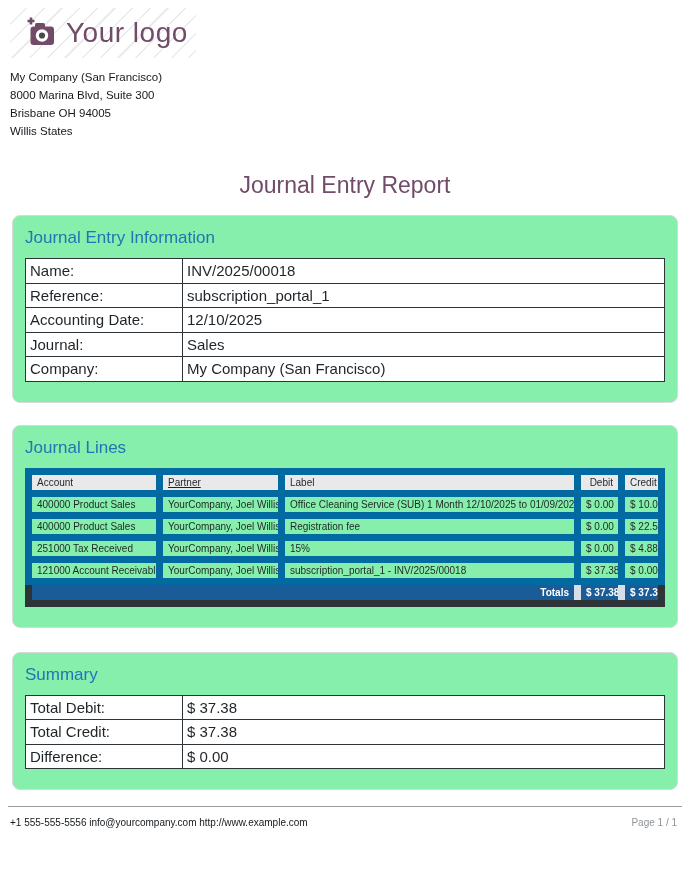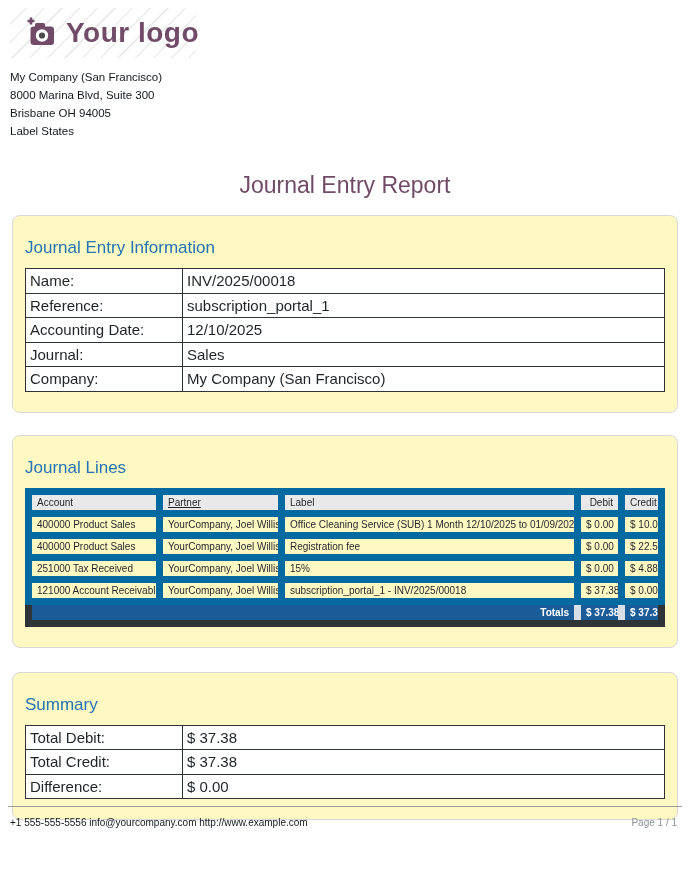--- a/index.html
+++ b/index.html
@@ -15,43 +15,43 @@
 
   
   .logo-box {
     width: 186px; height: 50px;
     display: flex; align-items: center; gap: 8px;
     padding-left: 14px;
     background: repeating-linear-gradient(135deg,
       #ffffff 0px, #ffffff 11px, #ececec 11px, #ececec 12.5px);
   }
   .logo-text {
-    font-size: 28px; font-weight: bold; color: #714B67;
+    font-size: 28px; font-weight: normal; color: #714B67;
     letter-spacing: 0.5px; white-space: nowrap;
   }
   .camera-icon { width: 34px; height: 34px; flex: 0 0 auto; }
 
   .address { margin-top: 10px; font-size: 11.5px; line-height: 18px; color: #15191d; }
 
   
   .report-title {
     margin-top: 32px;
     text-align: center;
     font-size: 23px;
     font-weight: 400;
     color: #714B67;
   }
 
   
   .card {
     margin: 16px 2px;
     border: 1px solid #d8d8d8;
     border-radius: 8px;
-    padding: 20px 12px 20px 12px;
-    background: #fef9c3;
+    padding: 10px 12px 20px 12px;
+    background: #86efac;
   }
   .card.first  { margin-top: 16px; }
   .card.second { margin-top: 22px; }
   .card.third  { margin-top: 24px; }
   .section-heading {
     font-size: 17px; font-weight: 500; color: #2175b3;
     margin: 2px 0 10px 0;
   }
 
   
@@ -119,21 +119,21 @@
       <circle cx="18" cy="19.5" r="6.2" fill="#ffffff"></circle>
       <circle cx="18" cy="19.5" r="3.1" fill="#4a4a4a"></circle>
     </svg>
     <span class="logo-text">Your logo</span>
   </div>
 
   <div class="address">
     <div>My Company (San Francisco)</div>
     <div>8000 Marina Blvd, Suite 300</div>
     <div>Brisbane OH 94005</div>
-    <div>Label States</div>
+    <div>Willis States</div>
   </div>
 
   <div class="report-title">Journal Entry Report</div>
 
   <div class="card first">
     <div class="section-heading">Journal Entry Information</div>
     <table class="kv">
       <tbody>
           <tr>
         <td class="k">Name:</td>

